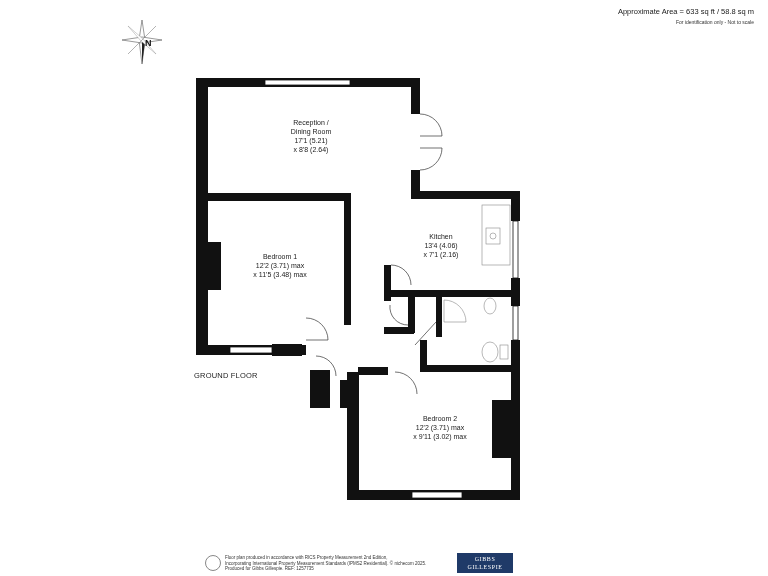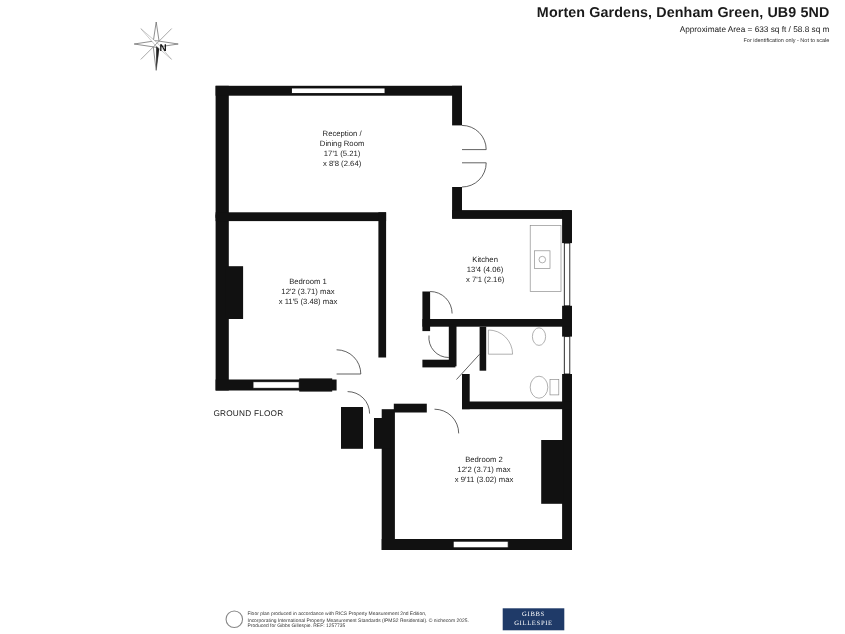--- a/index.html
+++ b/index.html
@@ -14,21 +14,20 @@
   .floor-label { position:absolute; left:194px; top:371px; font-size:7.5px; letter-spacing:0.2px; }
   .footer { position:absolute; left:205px; top:551px; width:320px; height:24px; }
   .footer .logo-circle { position:absolute; left:0; top:4px; width:14px; height:14px; border:1px solid #888; border-radius:50%; }
   .footer .text { position:absolute; left:20px; top:4px; font-size:4.5px; line-height:5.6px; color:#333; width:220px; }
   .footer .brand { position:absolute; left:252px; top:2px; width:56px; height:20px; background:#1f3a68; color:#fff; font-family:"Liberation Serif", serif; font-size:6px; text-align:center; line-height:8px; padding-top:2px; box-sizing:border-box; letter-spacing:0.6px; }
 </style>
 </head>
 <body>
 
 <div class="header">
-  <div class="title">Morten Gardens, Denham Green, UB9 5ND</div>
   <div class="area">Approximate Area = 633 sq ft / 58.8 sq m</div>
   <div class="note">For identification only - Not to scale</div>
 </div>
 
 <svg class="compass" viewBox="0 0 48 52">
   <polygon points="24,4 27,24 24,48 21,24" fill="#fff" stroke="#555" stroke-width="0.6"></polygon>
   <polygon points="4,24 24,21 44,24 24,27" fill="#fff" stroke="#555" stroke-width="0.6"></polygon>
   <polygon points="24,26 27,26 24,48" fill="#222"></polygon>
   <polygon points="10,10 25,23 23,25" fill="#fff" stroke="#888" stroke-width="0.4"></polygon>
   <polygon points="38,10 25,23 23,25" fill="#fff" stroke="#888" stroke-width="0.4"></polygon>

